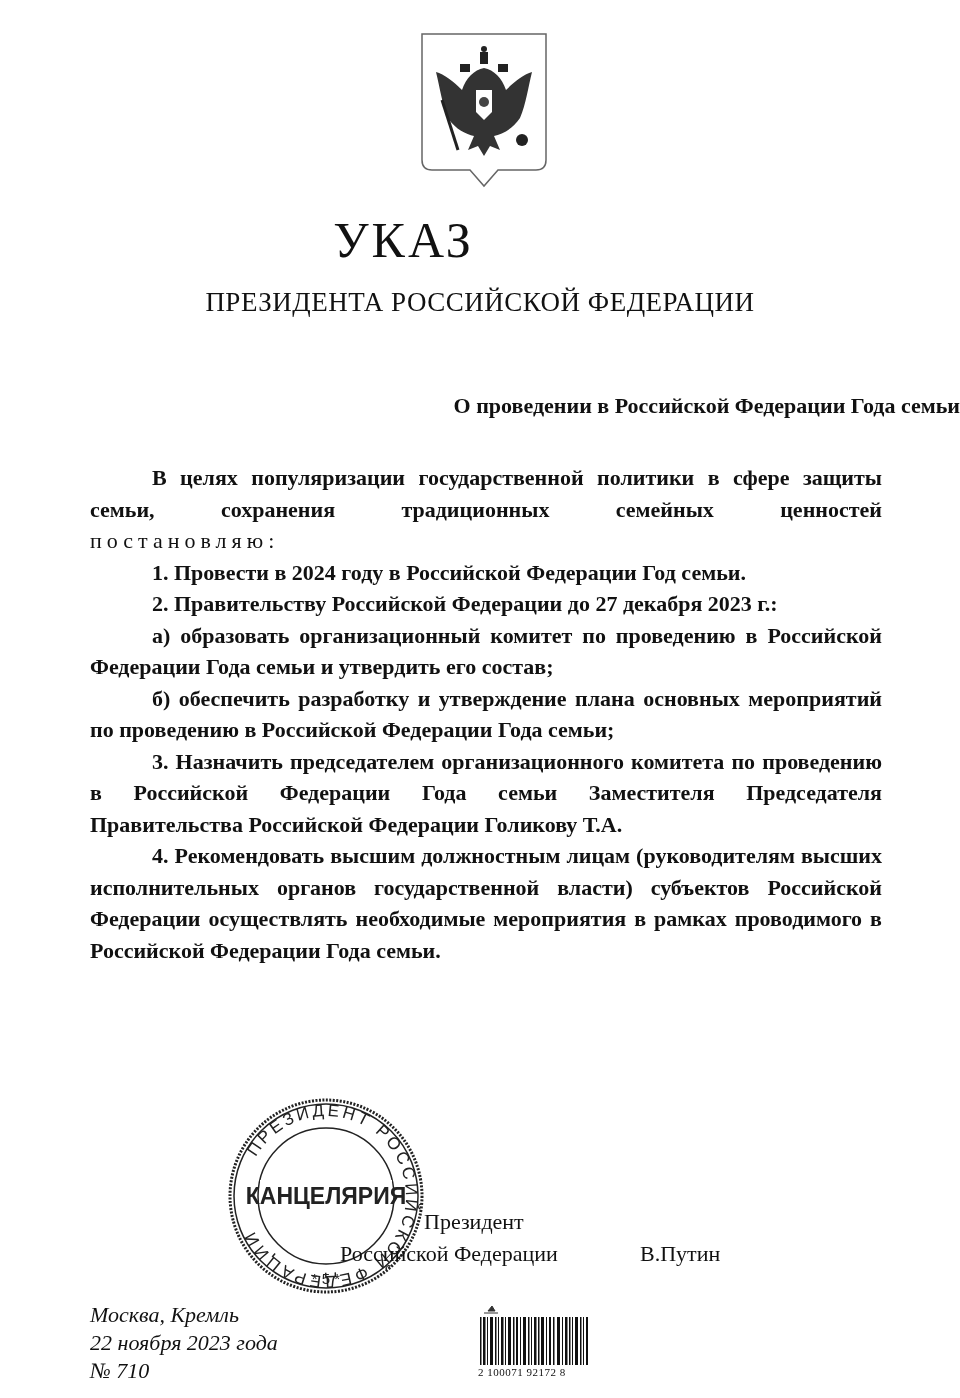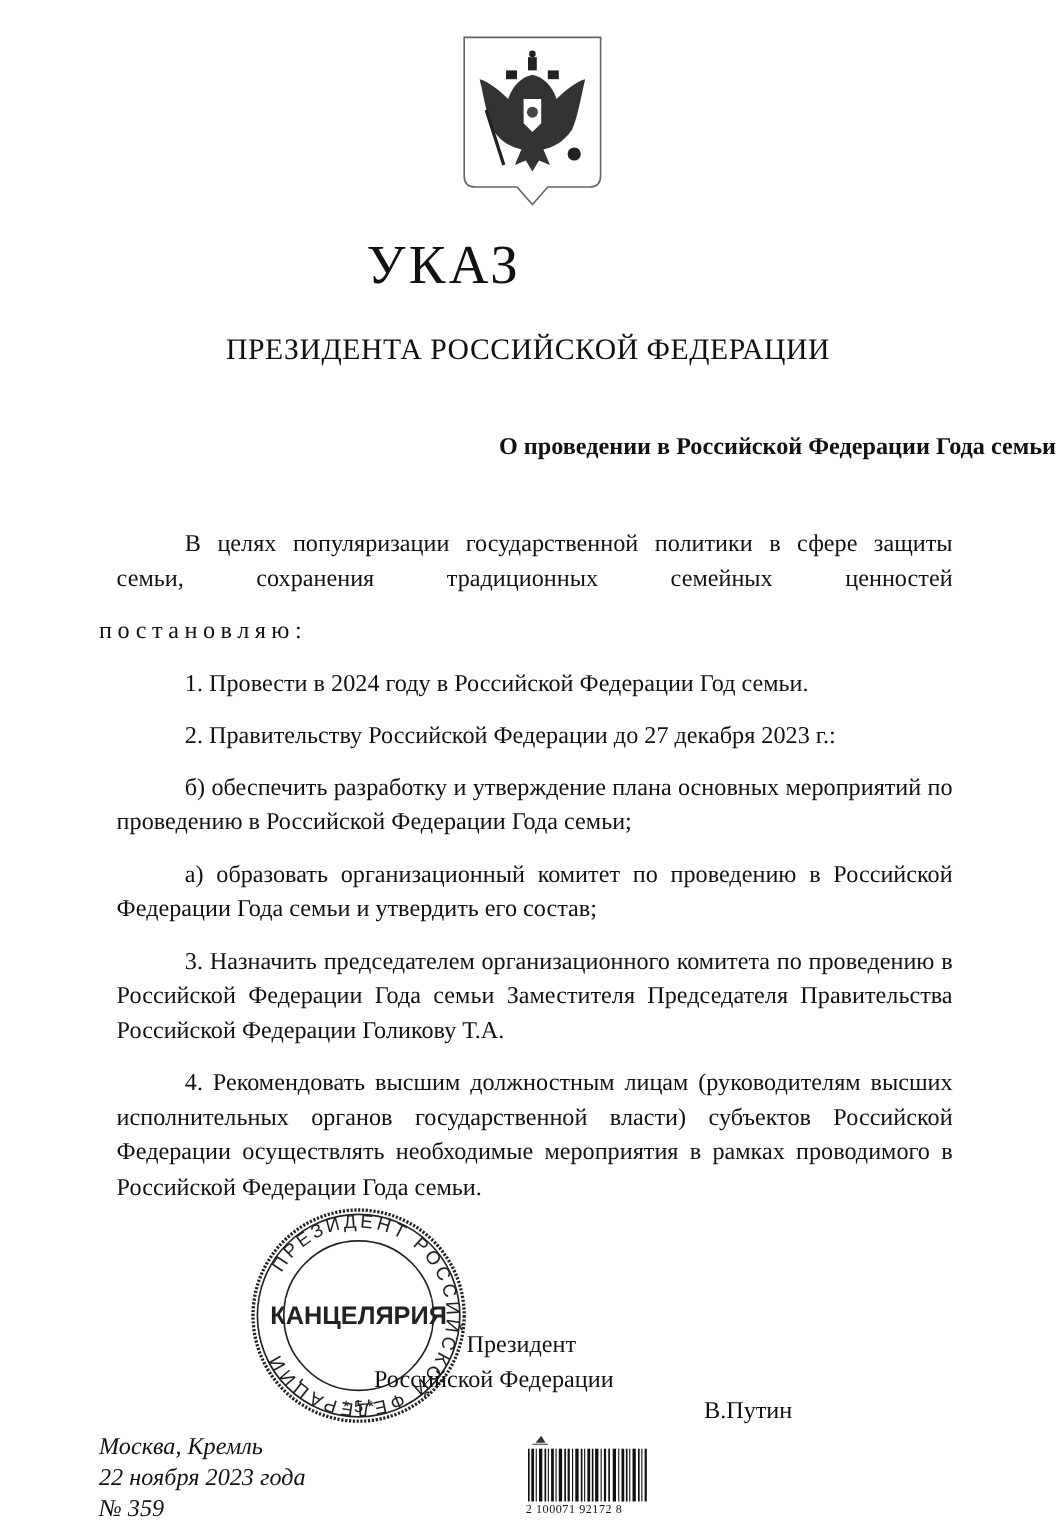--- a/index.html
+++ b/index.html
@@ -2,31 +2,31 @@
 <html><head>
 <meta charset="utf-8">
 <style>
   html, body { margin:0; padding:0; background:#fff; }
   body { width:960px; height:1398px; position:relative; overflow:hidden; color:#111;
          font-family:"Liberation Serif","DejaVu Serif",serif; }
   .emblem { position:absolute; left:418px; top:30px; width:132px; height:160px; }
   .title { position:absolute; left:0; width:807px; text-align:center; top:212px;
            font-size:50px; letter-spacing:3px; line-height:56px; }
   .subtitle { position:absolute; left:0; width:960px; text-align:center; top:284px;
-              font-size:27px; letter-spacing:0.5px; line-height:36px;margin-top:15px; }
+              font-size:27px; letter-spacing:0.5px; line-height:36px; }
   .heading { position:absolute; left:0; width:960px; text-align:right; top:391px;
              font-size:22px; font-weight:bold; line-height:30px; }
   .body { position:absolute; left:90px; width:792px; top:462px; font-size:22px; line-height:31.5px; }
-  .p { text-align:justify; text-align-last:left; text-indent:62px; margin:16px; }
+  .p { text-align:justify; text-align-last:left; text-indent:62px; margin:0;font-weight:bold; }
   .p.just-last { text-align-last:justify; }
   .spaced { letter-spacing:5px; }
   .stamp { position:absolute; left:226px; top:1098px; width:200px; height:196px; }
   .sig-title { position:absolute; left:340px; top:1206px; font-size:22px; line-height:32px; }
   .sig-title .l1 { padding-left:84px;font-family:Liberation Serif, serif; }
-  .sig-name { position:absolute; left:640px; top:1238px; font-size:22px; line-height:32px;margin-top:28px; }
+  .sig-name { position:absolute; left:640px; top:1238px; font-size:22px; line-height:32px; }
   .place { position:absolute; left:90px; top:1301px; font-size:22px; line-height:28px;font-style:italic; }
   .barcode { position:absolute; left:478px; top:1303px; width:130px; height:80px; }
   .barcode-num { position:absolute; left:478px; top:1366px; font-size:11px; letter-spacing:0.5px; }
 </style>
 </head>
 <body>
 
 <svg class="emblem" viewBox="0 0 132 160">
   <path d="M4 4 H128 V130 Q128 140 118 140 H80 L66 156 L52 140 H14 Q4 140 4 130 Z" fill="#fff" stroke="#666" stroke-width="1.5"></path>
   <g fill="#222">
@@ -44,22 +44,22 @@
 
 <div class="title">УКАЗ</div>
 <div class="subtitle">ПРЕЗИДЕНТА РОССИЙСКОЙ ФЕДЕРАЦИИ</div>
 <div class="heading">О проведении в Российской Федерации Года семьи</div>
 
 <div class="body">
   <p class="p just-last">В целях популяризации государственной политики в сфере защиты семьи, сохранения традиционных семейных ценностей</p>
   <div class="spaced">постановляю:</div>
   <p class="p">1. Провести в 2024 году в Российской Федерации Год семьи.</p>
   <p class="p">2. Правительству Российской Федерации до 27 декабря 2023 г.:</p>
+  <p class="p">а) образовать организационный комитет по проведению в Российской Федерации Года семьи и утвердить его состав;</p>
   <p class="p">б) обеспечить разработку и утверждение плана основных мероприятий по проведению в Российской Федерации Года семьи;</p>
-  <p class="p">а) образовать организационный комитет по проведению в Российской Федерации Года семьи и утвердить его состав;</p>
   <p class="p">3. Назначить председателем организационного комитета по проведению в Российской Федерации Года семьи Заместителя Председателя Правительства Российской Федерации Голикову Т.А.</p>
   <p class="p">4. Рекомендовать высшим должностным лицам (руководителям высших исполнительных органов государственной власти) субъектов Российской Федерации осуществлять необходимые мероприятия в рамках проводимого в Российской Федерации Года семьи.</p>
 </div>
 
 <svg class="stamp" viewBox="0 0 200 196">
   <defs>
     <path id="arc" d="M100 98 m-80 0 a80 80 0 1 1 160 0 a80 80 0 1 1 -160 0"></path>
   </defs>
   <circle cx="100" cy="98" r="96" fill="none" stroke="#222" stroke-width="3" stroke-dasharray="2 1.5"></circle>
   <circle cx="100" cy="98" r="92" fill="none" stroke="#222" stroke-width="1.5"></circle>
@@ -74,21 +74,21 @@
 
 <div class="sig-title">
   <div class="l1">Президент</div>
   <div>Российской Федерации</div>
 </div>
 <div class="sig-name">В.Путин</div>
 
 <div class="place">
   <div>Москва, Кремль</div>
   <div>22 ноября 2023 года</div>
-  <div>№ 359</div>
+  <div>№ 710</div>
 </div>
 
 <svg class="barcode" viewBox="0 0 130 80">
   <path d="M10 8 l4 -5 l3 5 z M6 10 h14" stroke="#333" fill="#333" stroke-width="1"></path>
   <g fill="#111">
     <rect x="2" y="14" width="1.5" height="48"></rect>
       <rect x="5" y="14" width="2.5" height="48"></rect>
     <rect x="9" y="14" width="1" height="48"></rect>
       <rect x="12" y="14" width="3" height="48"></rect>
     <rect x="17" y="14" width="1.5" height="48"></rect>

